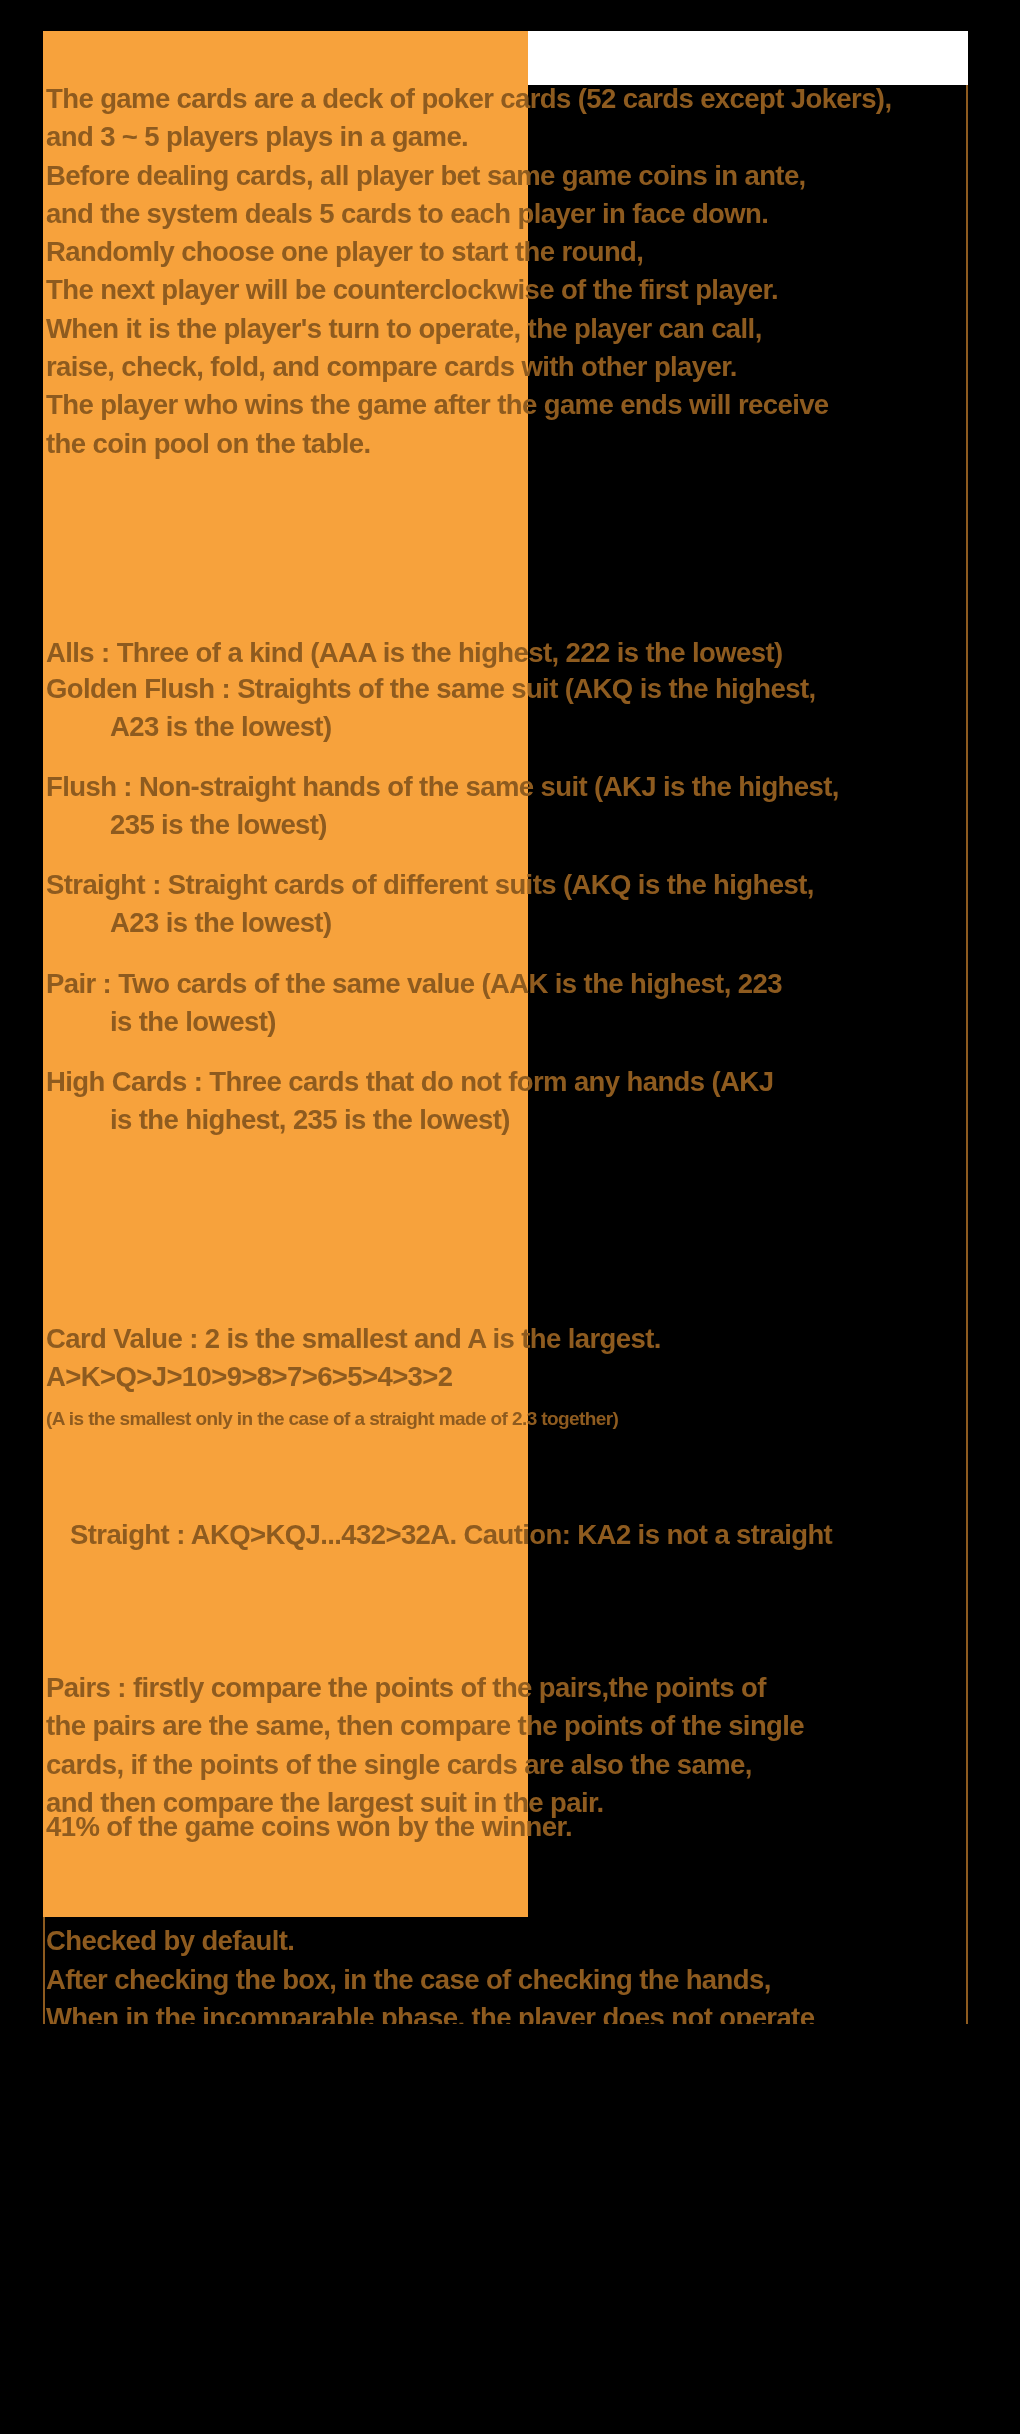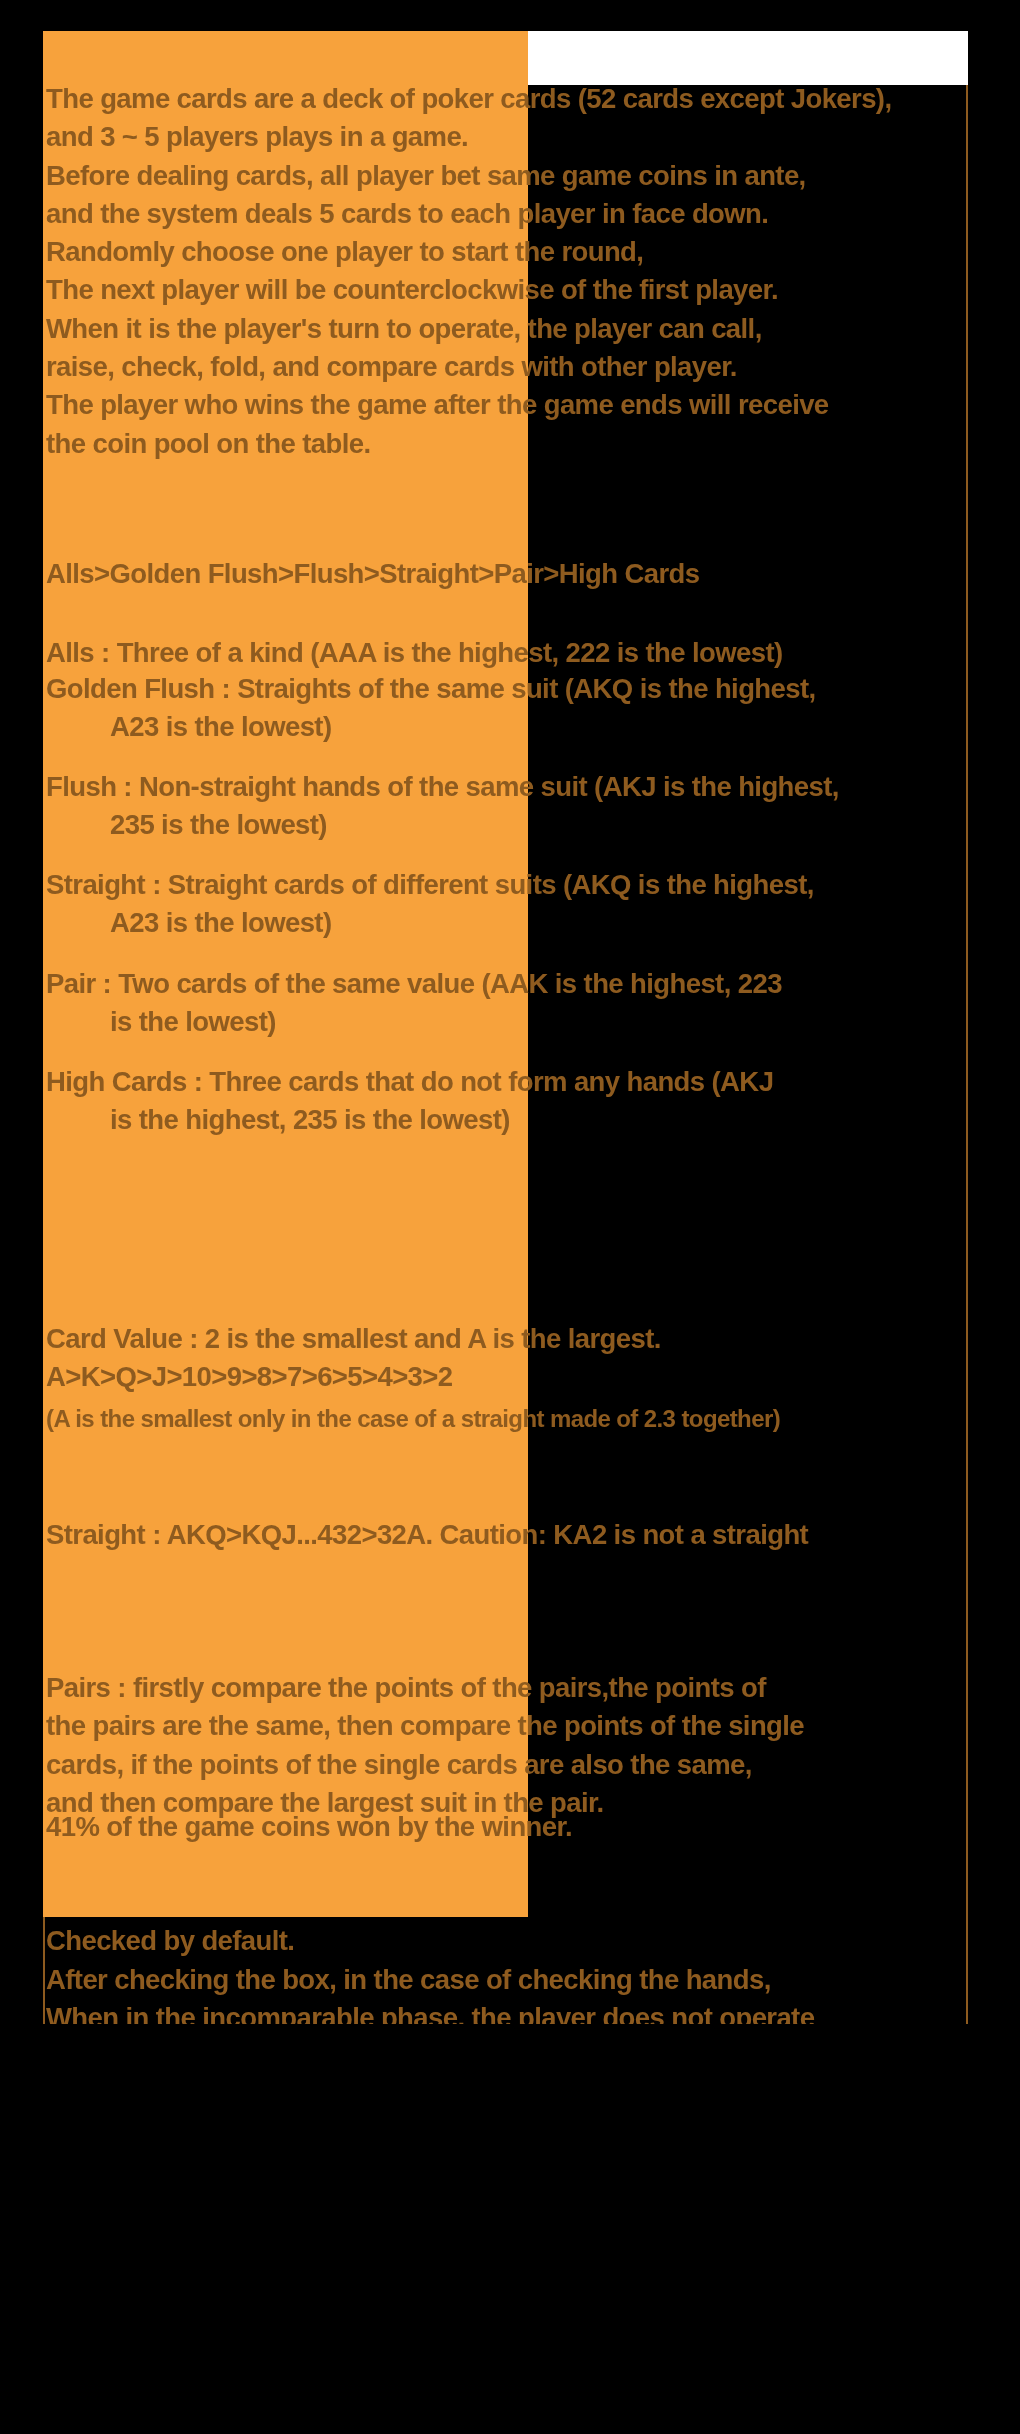--- a/index.html
+++ b/index.html
@@ -30,35 +30,35 @@
     position:absolute;left:46px;width:924px;
     color:#8E5B1F;
     font-weight:bold;
     font-size:27.5px;
     line-height:38.3px;
     letter-spacing:-0.6px;
     white-space:pre-wrap;
     margin:0;
   }
   .hang{padding-left:64px;text-indent:-64px;}
-  .note{font-size:24px;line-height:38px;}
+  .note{font-size:19px;line-height:38px;}
   
   #p-gameplay      {top:80px;}
   #p-order         {top:555px;}
   #p-alls          {top:612px;margin-top:22px;}
   #p-goldenflush   {top:670px;}
   #p-flush         {top:768px;}
   #p-straight      {top:866px;}
   #p-pair          {top:965px;}
   #p-highcards     {top:1063px;}
   #p-compare       {top:1221px;}
   #p-cardvalue     {top:1320px;}
   #p-cardvaluenote {top:1400px;}
   #p-suit          {top:1458px;}
-  #p-straightorder {top:1516px;}
+  #p-straightorder {top:1516px;margin-left:24px;}
   #p-pairscompare  {top:1669px;}
   #p-rake          {top:1808px;}
   #p-autoplay      {top:1922px;line-height:38.5px;}
 </style>
 </head>
 <body>
 
 <div id="canvas">
 
   <div id="frame"></div>
@@ -69,21 +69,20 @@
 and 3 ~ 5 players plays in a game.
 Before dealing cards, all player bet same game coins in ante,
 and the system deals 5 cards to each player in face down.
 Randomly choose one player to start the round,
 The next player will be counterclockwise of the first player.
 When it is the player's turn to operate, the player can call,
 raise, check, fold, and compare cards with other player.
 The player who wins the game after the game ends will receive
 the coin pool on the table.</div>
 
-  <div class="para" id="p-order">Alls&gt;Golden Flush&gt;Flush&gt;Straight&gt;Pair&gt;High Cards</div>
 
   <div class="para" id="p-alls">Alls : Three of a kind (AAA is the highest, 222 is the lowest)</div>
 
   <div class="para hang" id="p-goldenflush">Golden Flush : Straights of the same suit (AKQ is the highest,
 A23 is the lowest)</div>
 
   <div class="para hang" id="p-flush">Flush : Non-straight hands of the same suit (AKJ is the highest,
 235 is the lowest)</div>
 
   <div class="para hang" id="p-straight">Straight : Straight cards of different suits (AKQ is the highest,

